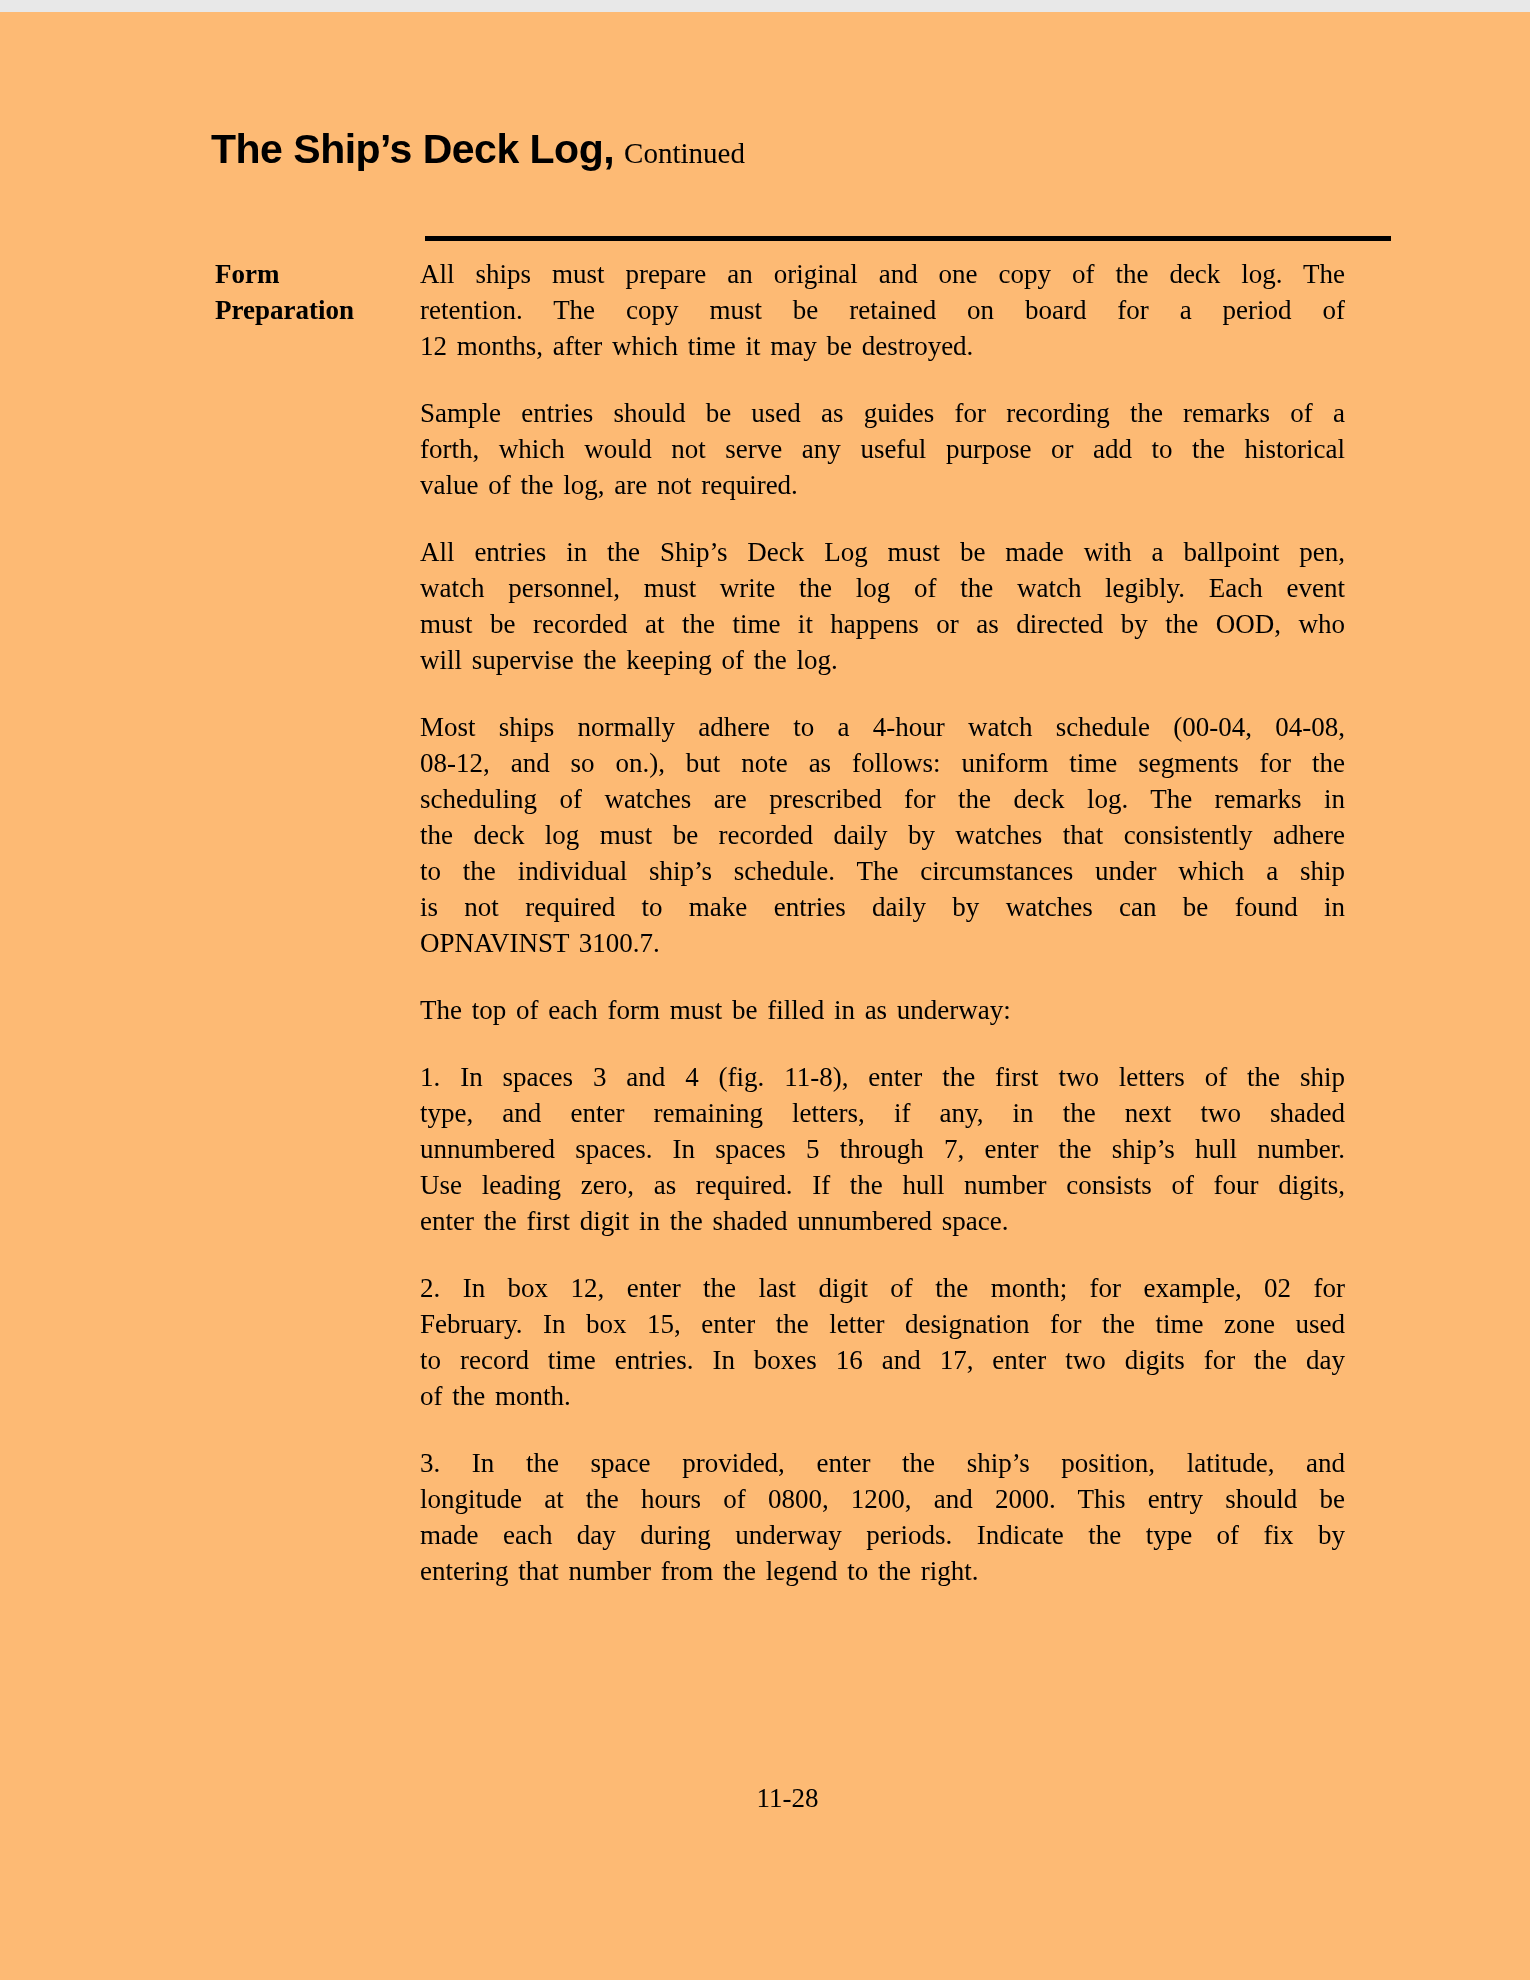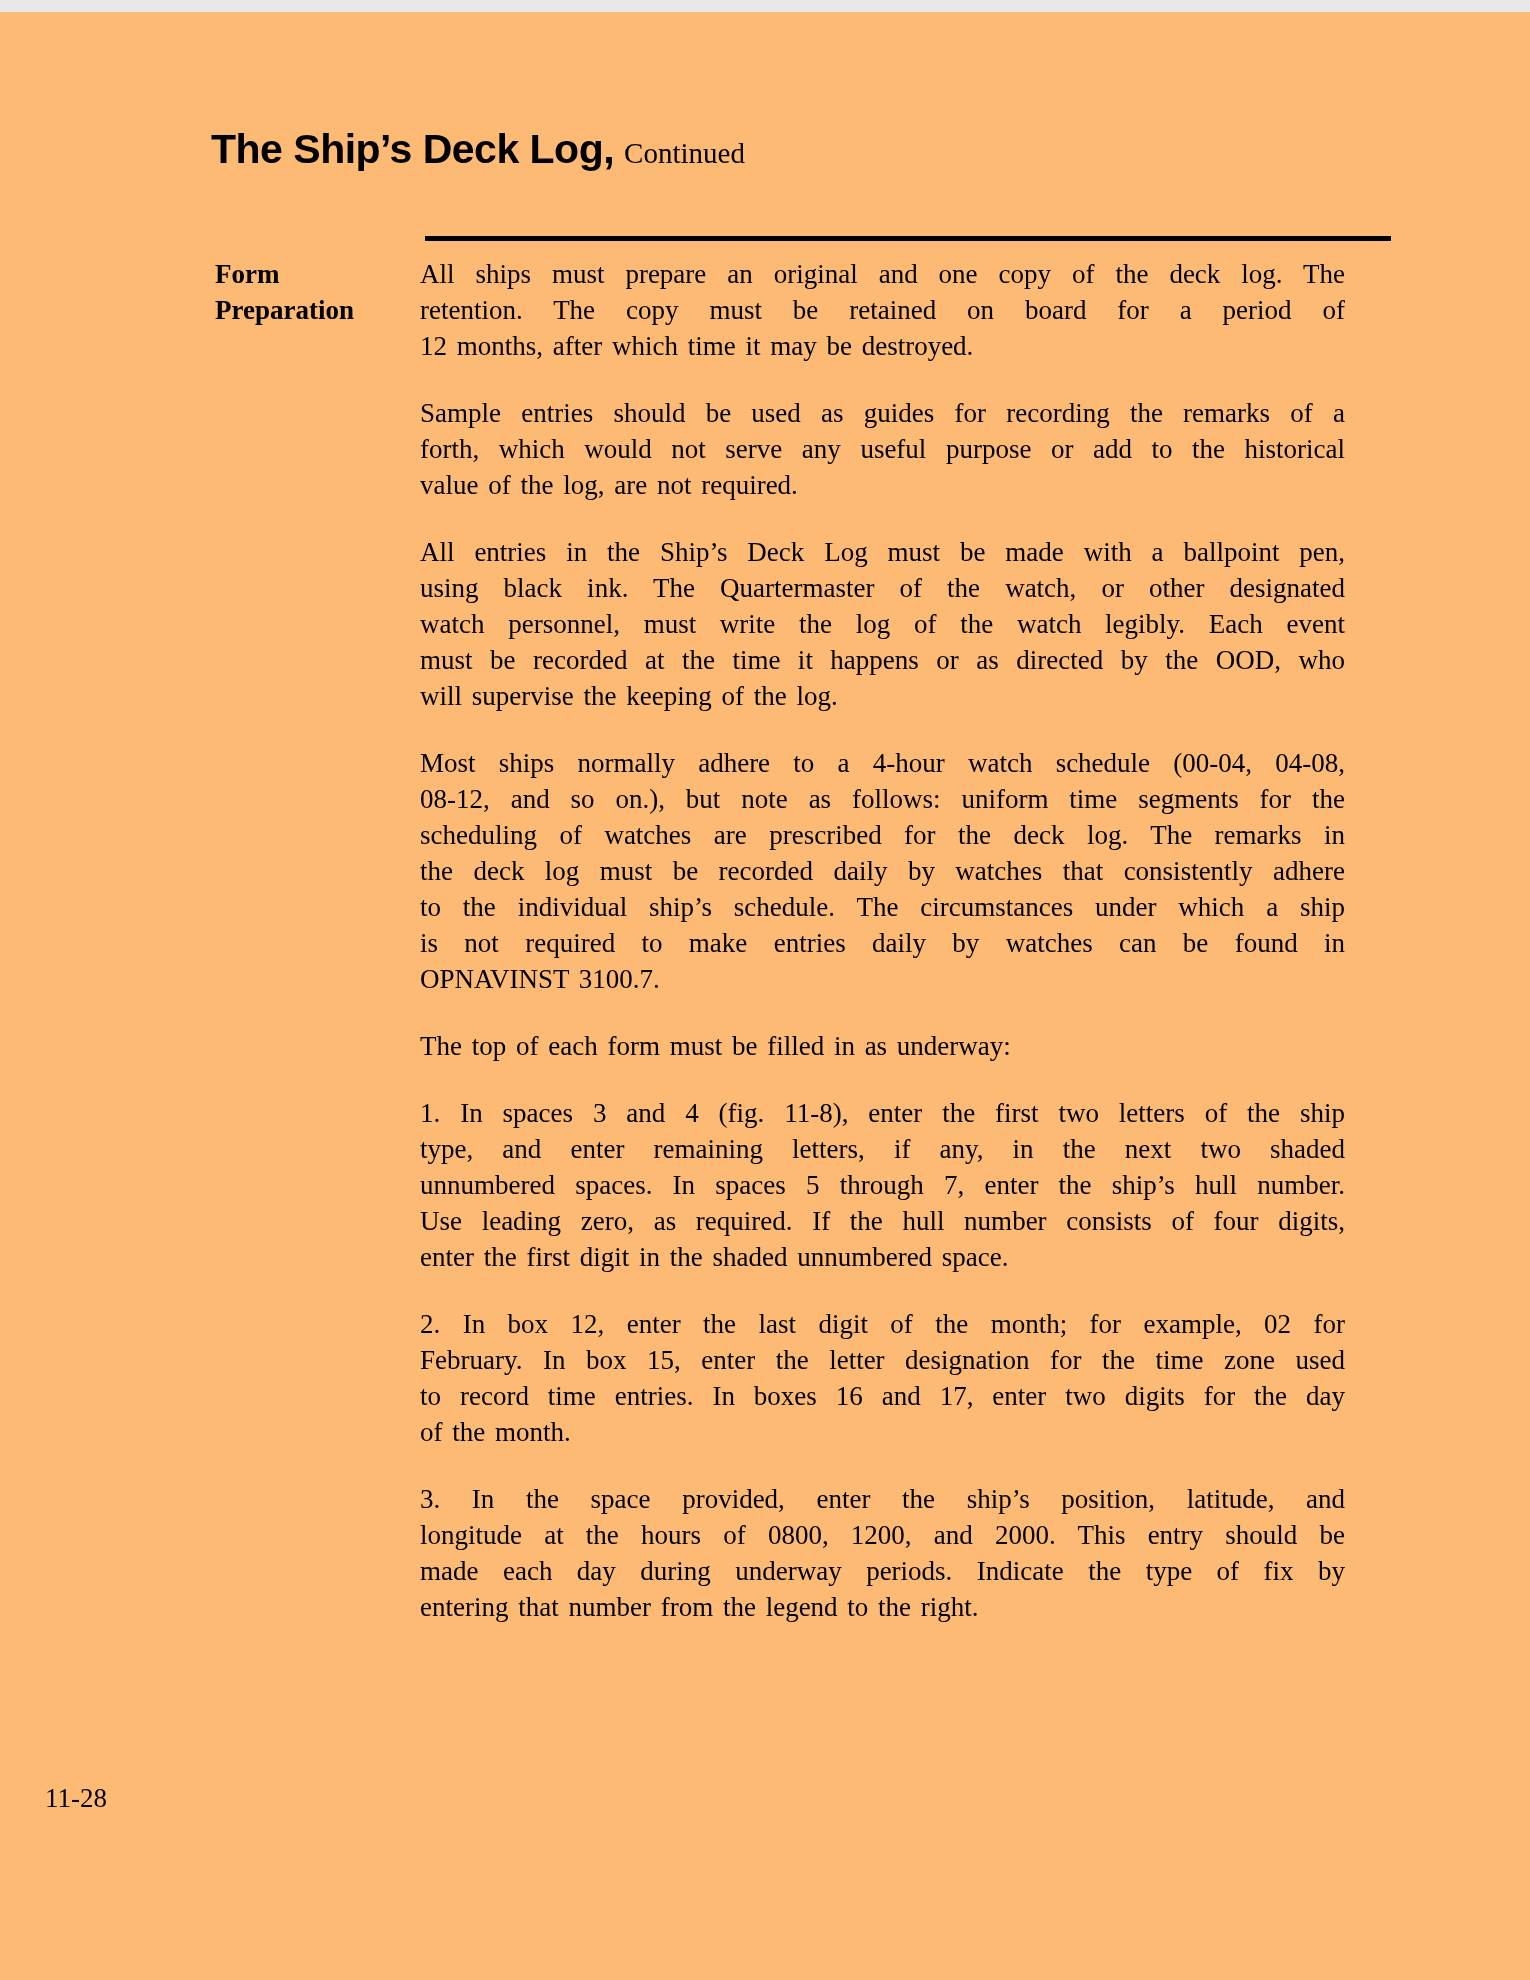--- a/index.html
+++ b/index.html
@@ -69,21 +69,21 @@
   }
   .line.last {
     text-align: justify;
     text-align-last: left;
   }
   .footer {
     position: absolute;
     left: 0;
     top: 1771px;
     width: 100%;
-    text-align: left;
+    text-align: center;
     text-indent: 45px;
     font-size: 27px;
   }
 </style>
 </head>
 <body>
 
 <div class="page">
 
   <div class="title-block">
@@ -106,21 +106,20 @@
     </div>
 
     <div class="para">
       <div class="line">Sample entries should be used as guides for recording the remarks of a</div>
       <div class="line">forth, which would not serve any useful purpose or add to the historical</div>
       <div class="line last">value of the log, are not required.</div>
     </div>
 
     <div class="para">
       <div class="line">All entries in the Ship’s Deck Log must be made with a ballpoint pen,</div>
-      <div class="line">using black ink. The Quartermaster of the watch, or other designated</div>
       <div class="line">watch personnel, must write the log of the watch legibly. Each event</div>
       <div class="line">must be recorded at the time it happens or as directed by the OOD, who</div>
       <div class="line last">will supervise the keeping of the log.</div>
     </div>
 
     <div class="para">
       <div class="line">Most ships normally adhere to a 4-hour watch schedule (00-04, 04-08,</div>
       <div class="line">08-12, and so on.), but note as follows: uniform time segments for the</div>
       <div class="line">scheduling of watches are prescribed for the deck log. The remarks in</div>
       <div class="line">the deck log must be recorded daily by watches that consistently adhere</div>

